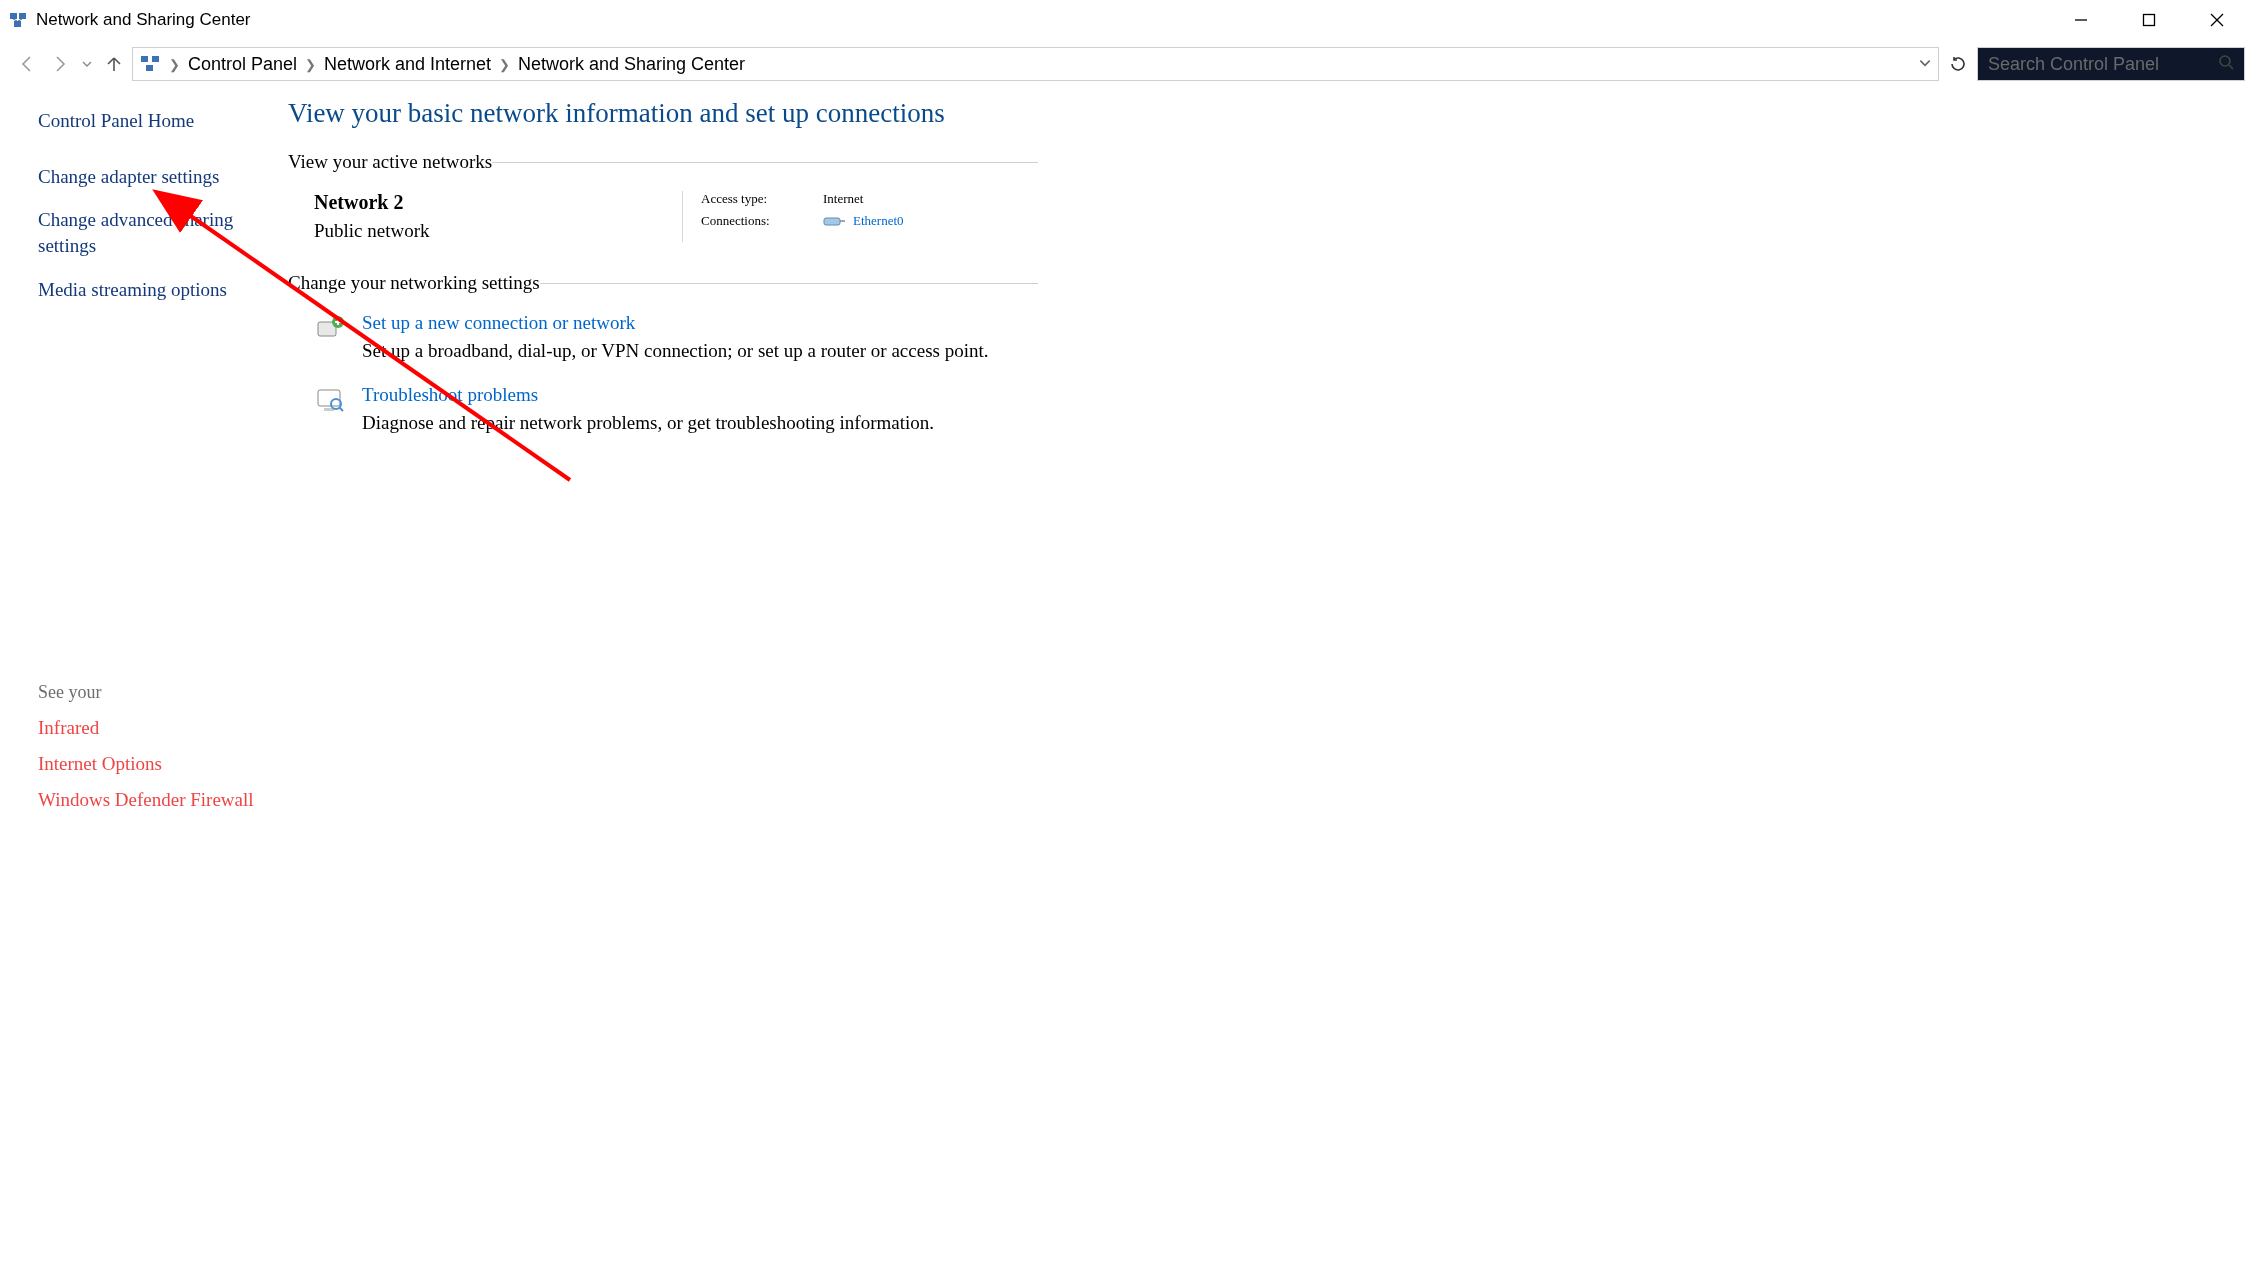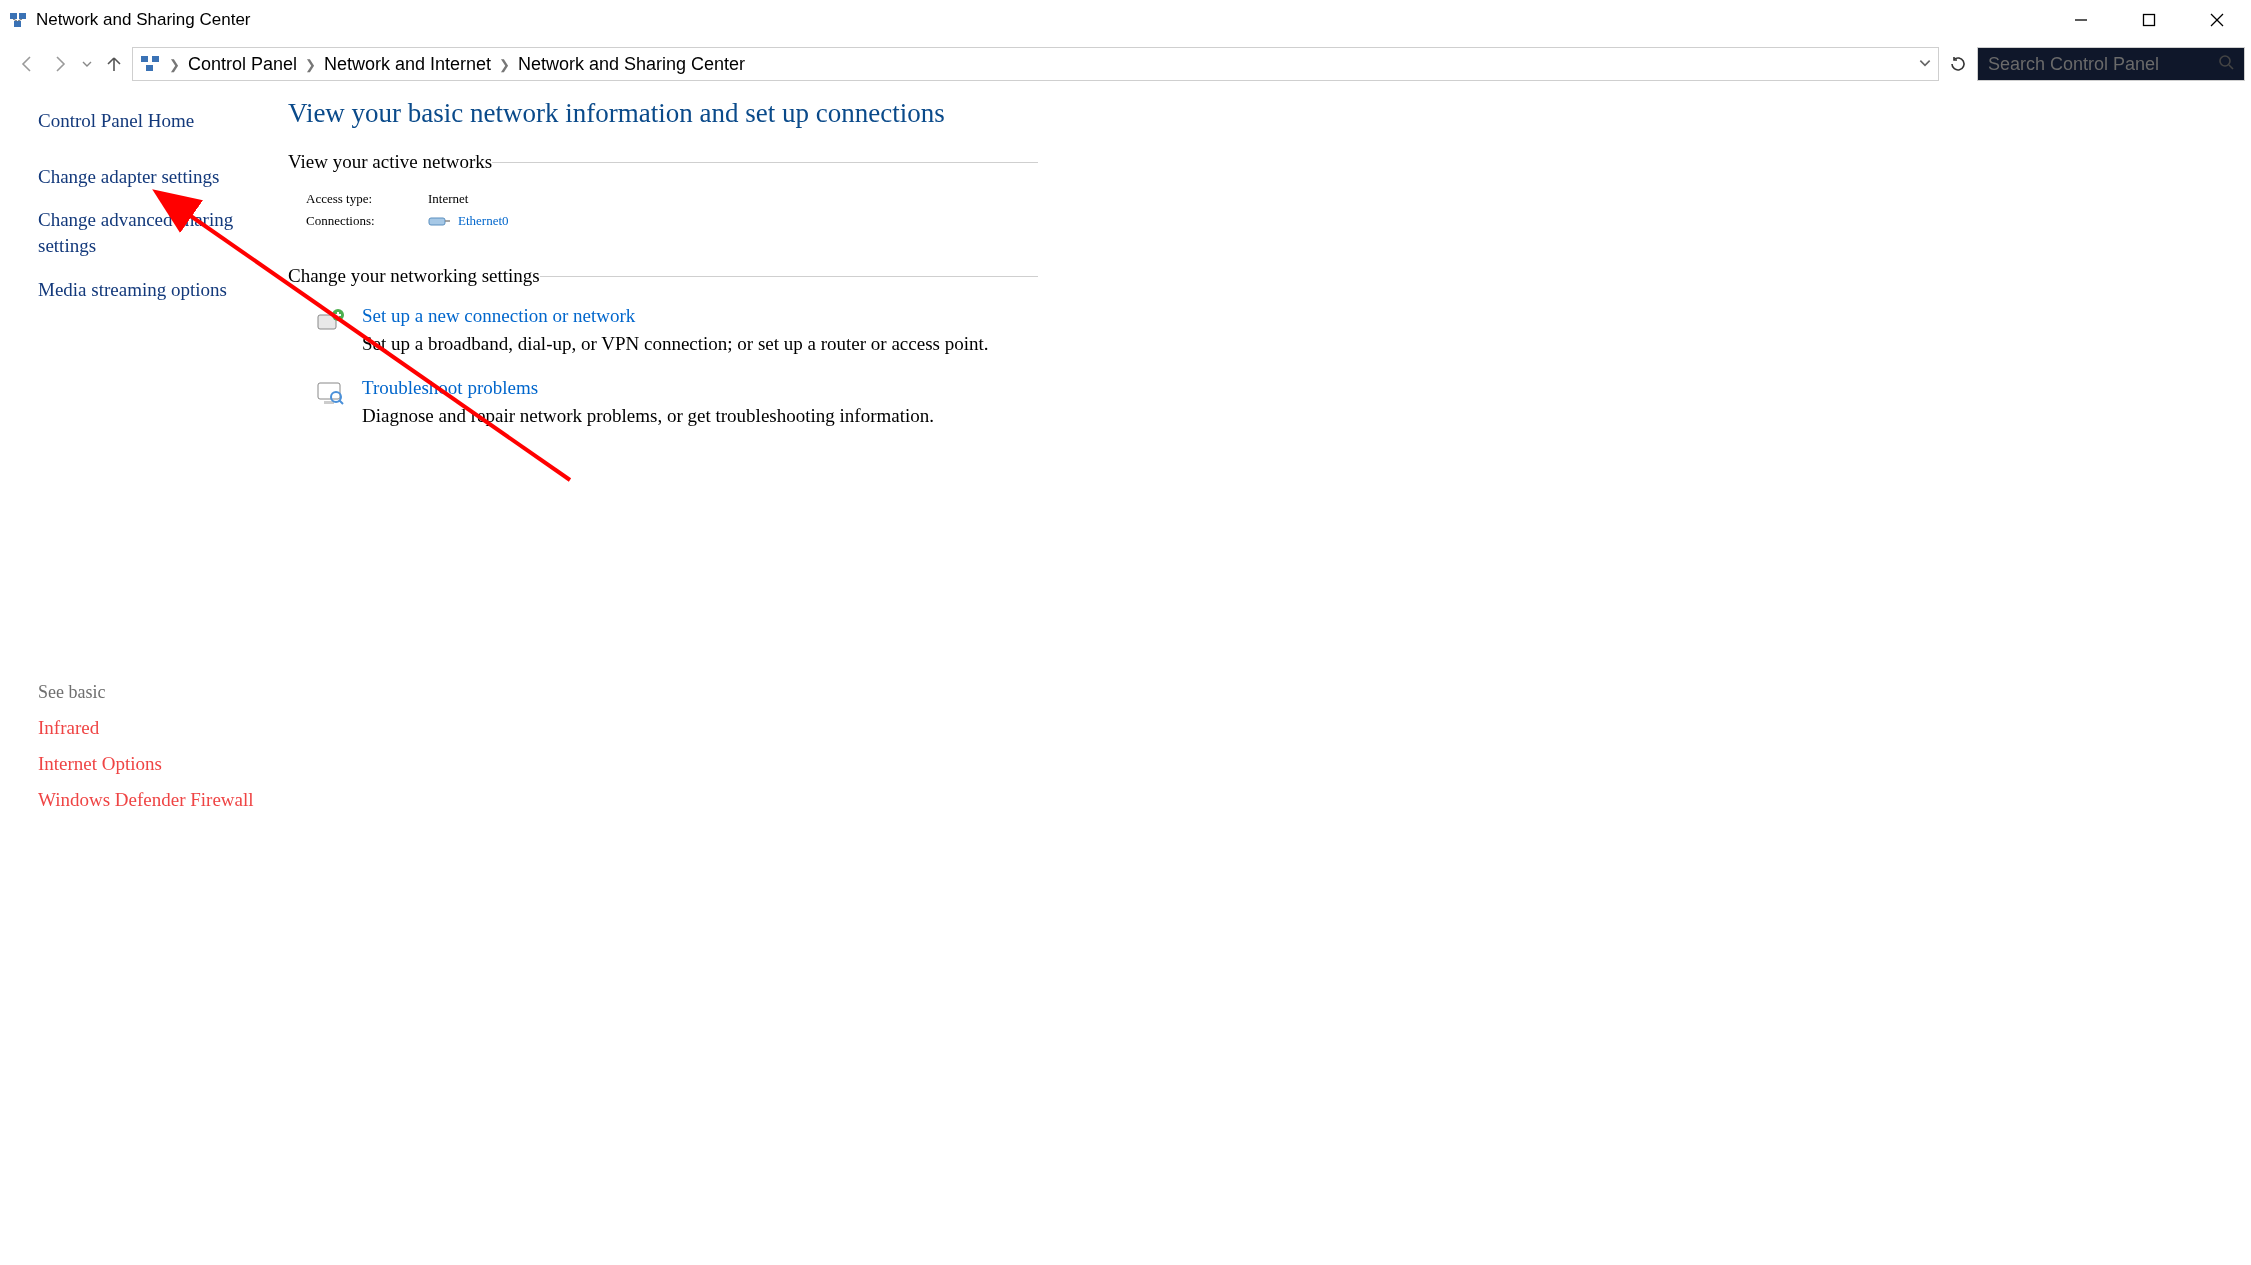--- a/index.html
+++ b/index.html
@@ -291,36 +291,40 @@
 
 <div class="body">
   <div class="sidebar">
     <div class="side-link">Control Panel Home</div>
     <div style="height:12px"></div>
     <div class="side-link">Change adapter settings</div>
     <div class="side-link">Change advanced sharing settings</div>
     <div class="side-link">Media streaming options</div>
 
     <div class="see-also-block">
-      <div class="see-also-title">See basic</div>
+      <div class="see-also-title">See your</div>
       <div class="see-also-link">Infrared</div>
       <div class="see-also-link">Internet Options</div>
       <div class="see-also-link">Windows Defender Firewall</div>
     </div>
   </div>
 
   <div class="main">
     <div class="page-title">View your basic network information and set up connections</div>
 
     <div class="section-header">
       <span class="label">View your active networks</span>
       <span class="rule"></span>
     </div>
 
     <div class="active-net">
+      <div class="net-left">
+        <div class="net-name">Network 2</div>
+        <div class="net-type">Public network</div>
+      </div>
       <div class="net-right">
         <div class="net-row">
           <span class="lbl">Access type:</span>
           <span class="val">Internet</span>
         </div>
         <div class="net-row">
           <span class="lbl">Connections:</span>
           <span class="conn-icon">
             <svg viewBox="0 0 22 14" width="22" height="14">
               <rect x="1" y="4" width="16" height="7" rx="2" fill="#a6c8e6" stroke="#5a8fbf"></rect>

